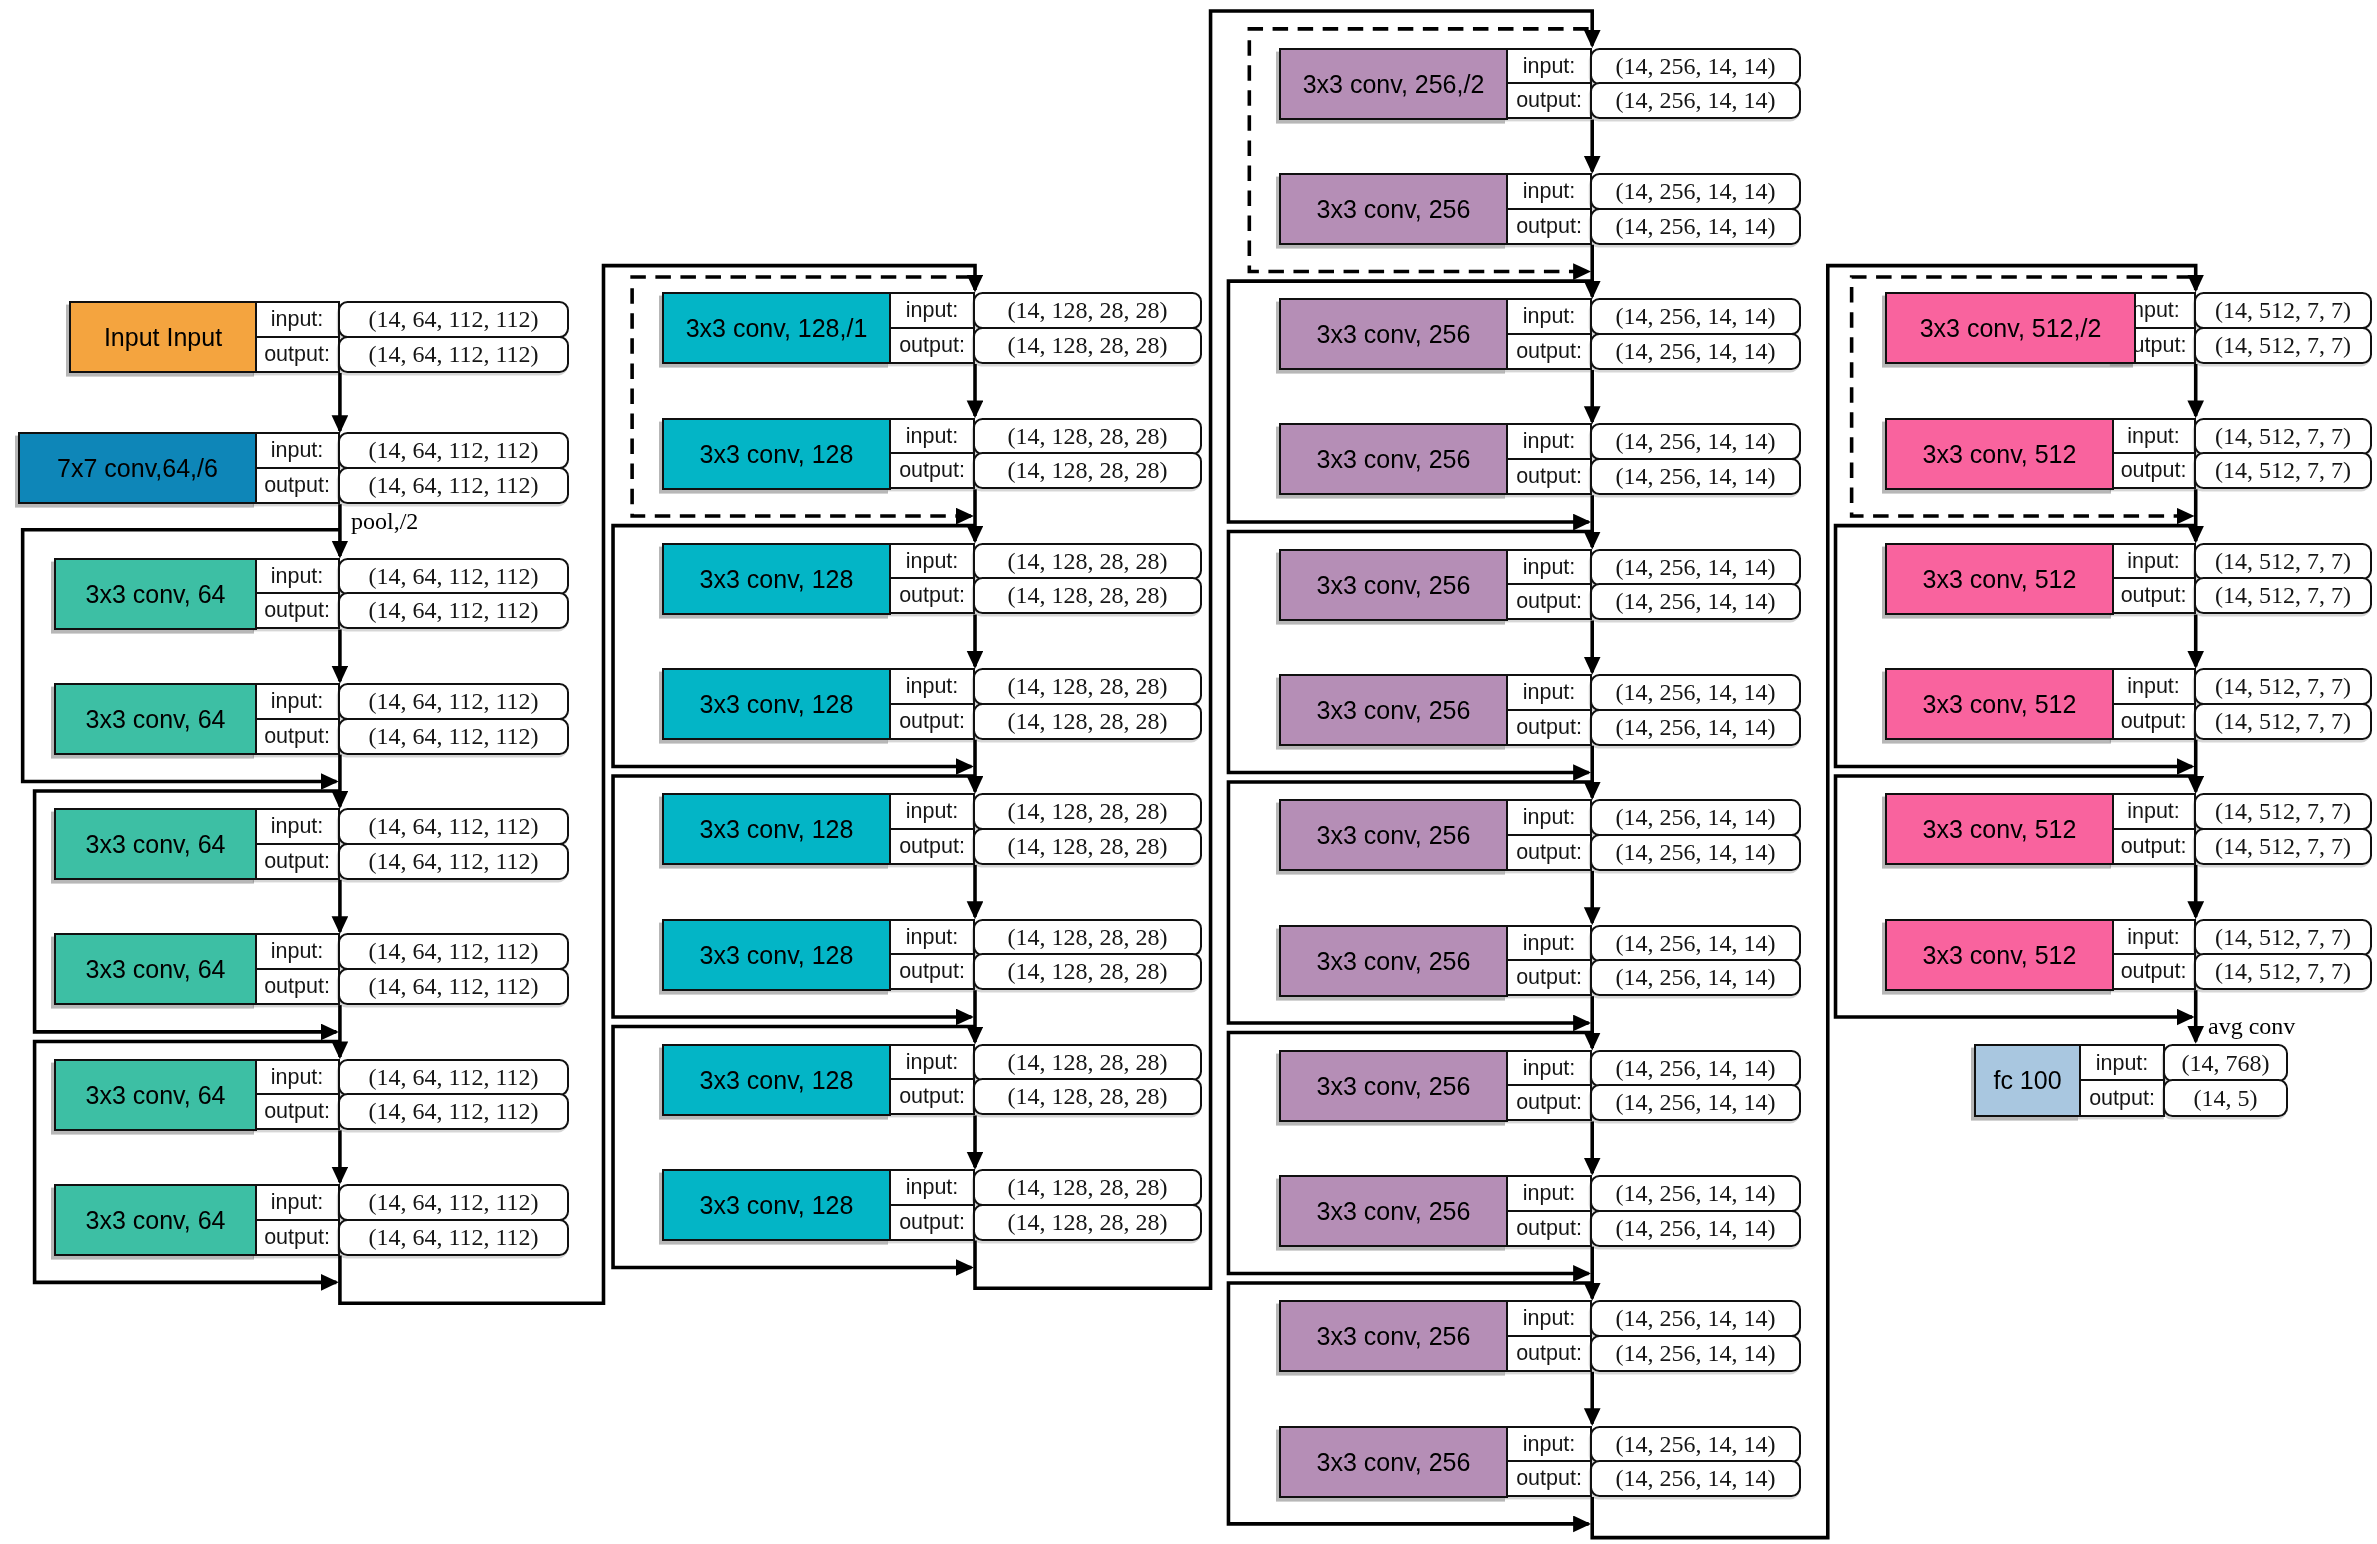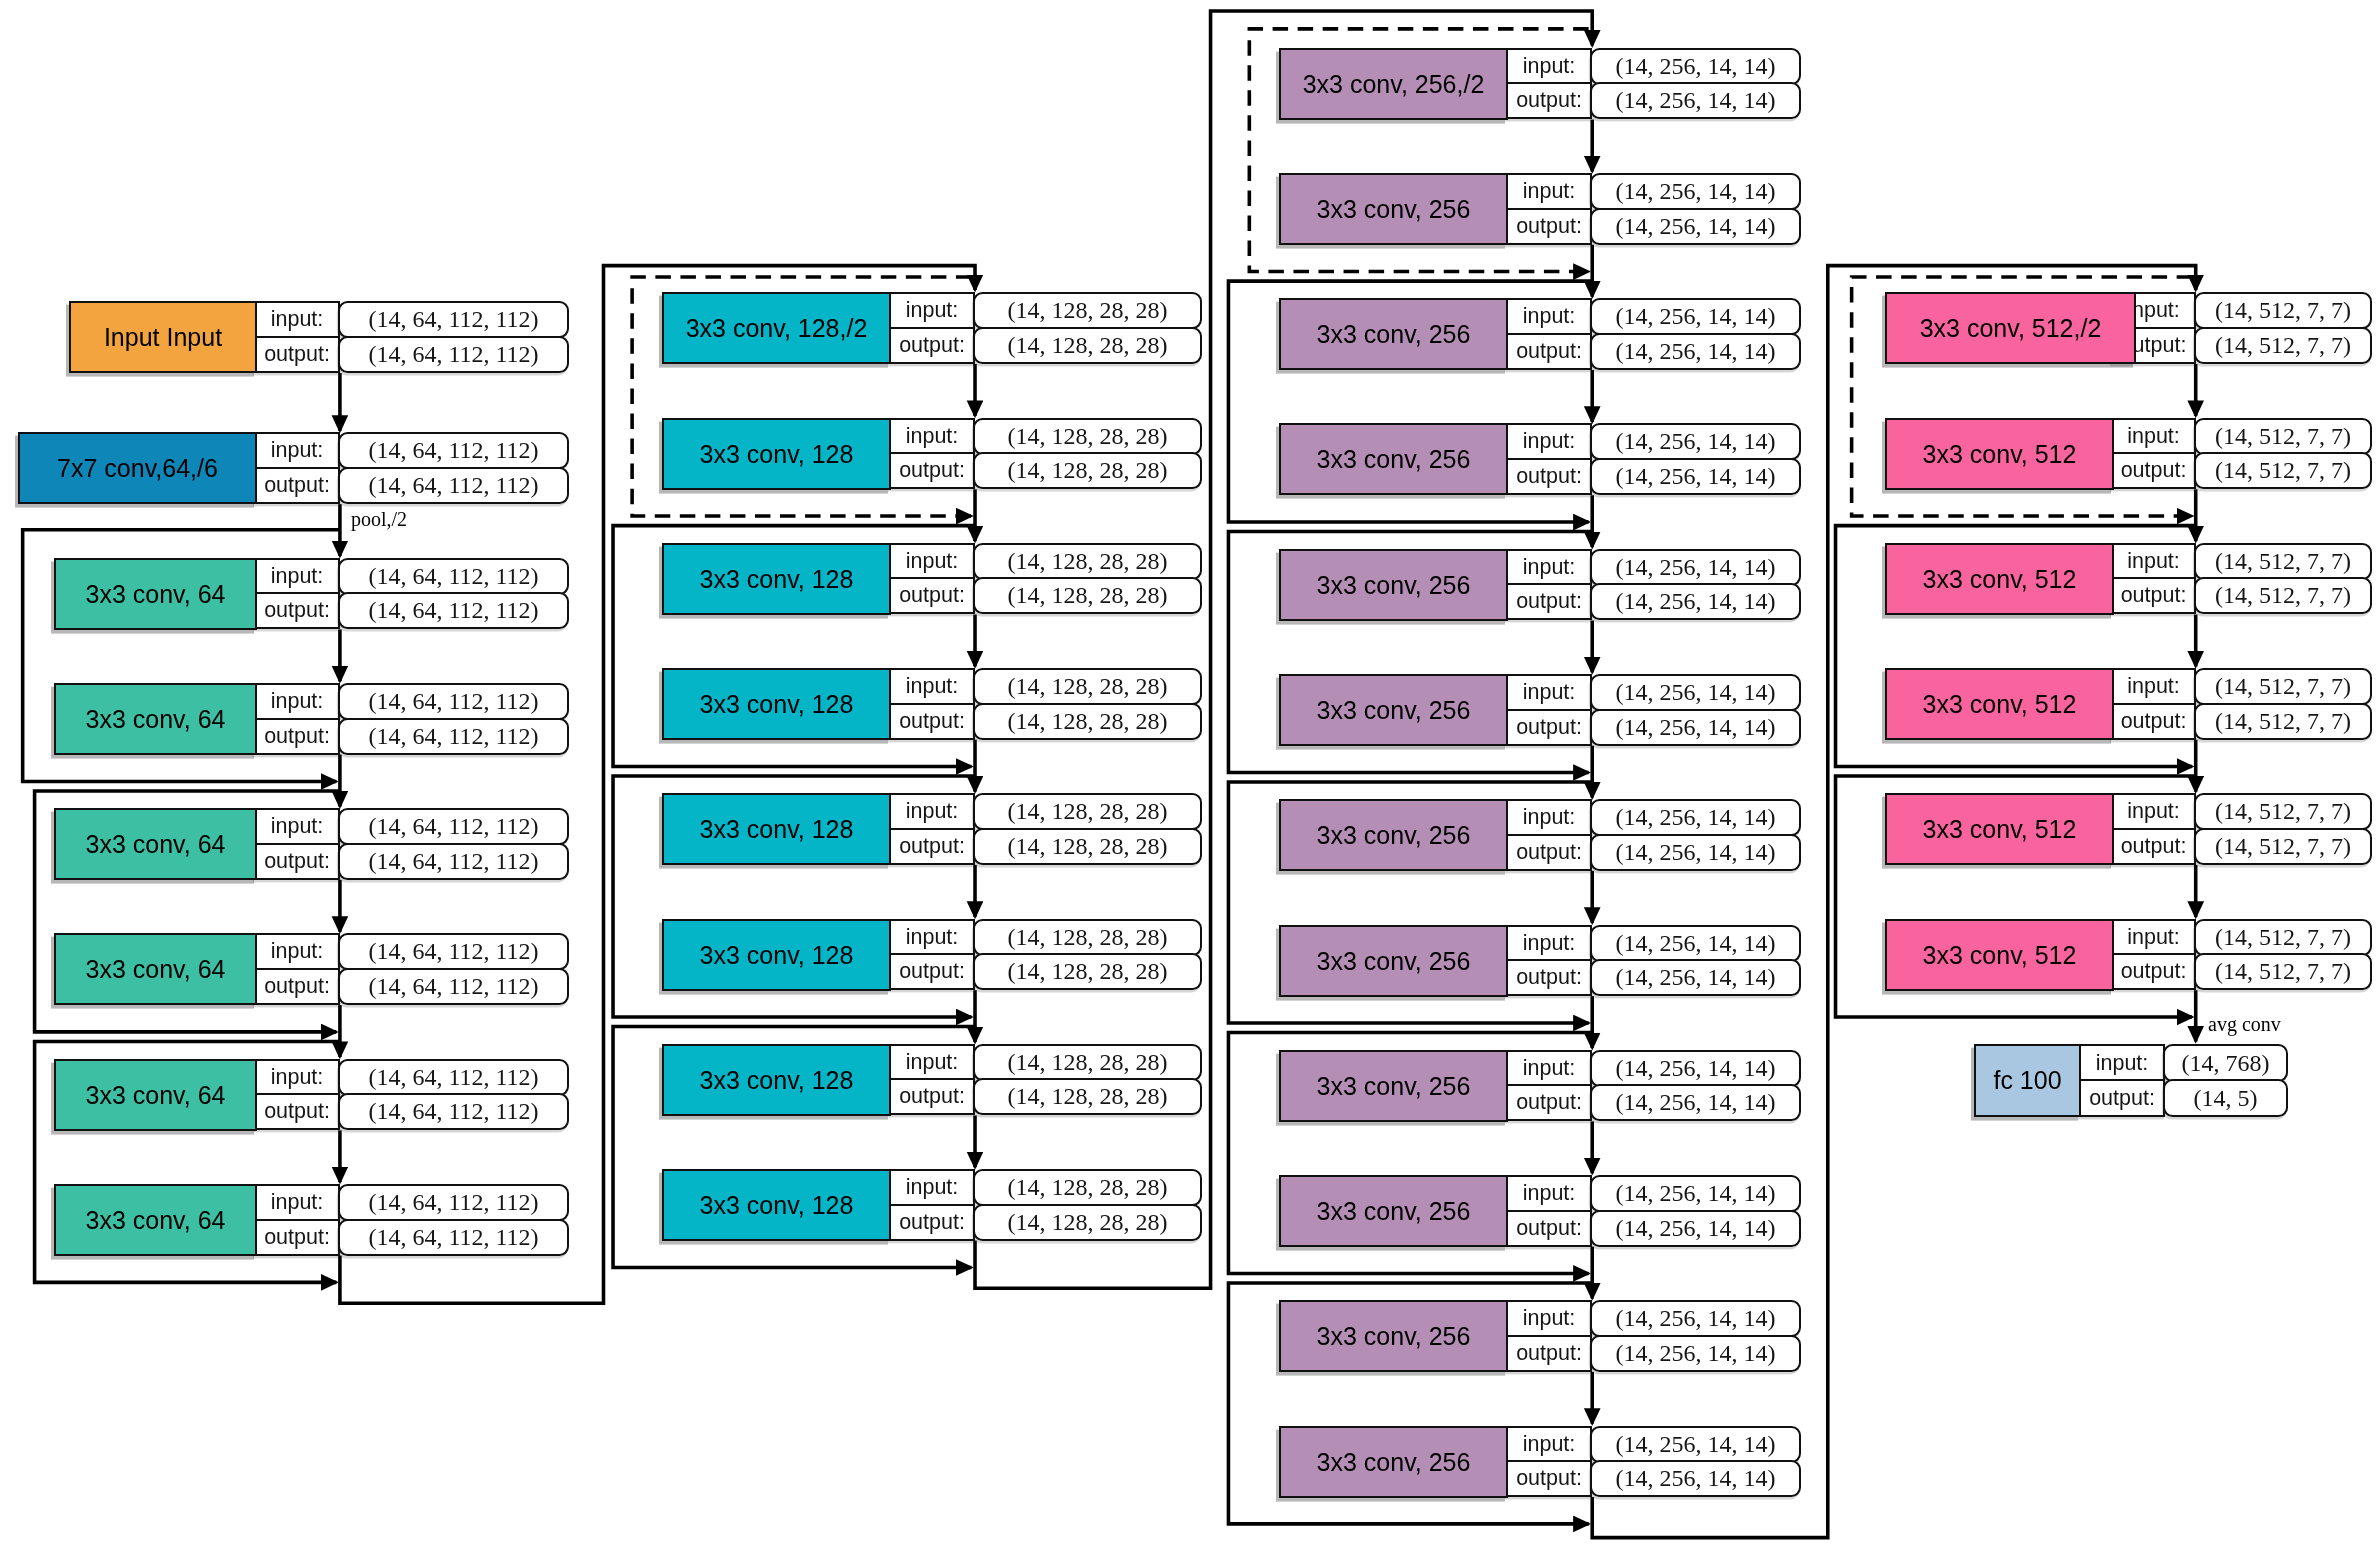--- a/index.html
+++ b/index.html
@@ -28,21 +28,21 @@
     box-shadow:-1.2px 2.4px 0 rgba(50,50,50,.2);
   }
   .io-label{font-size:21.5px;}
   .io-value{
     font-family:"Liberation Serif",serif;
     font-size:24px;border-radius:9.5px;z-index:1;
   }
   .float-label{
     position:absolute;z-index:3;
     font-family:"Liberation Serif",serif;
-    font-size:20px;color:#000;white-space:nowrap;
+    font-size:24px;color:#000;white-space:nowrap;
   }
 </style>
 </head>
 <body>
 
 <div id="canvas">
   <svg id="connectors" width="2377" height="1545" viewBox="0 0 3986 2590">
     <defs>
       <marker id="arr" markerUnits="userSpaceOnUse" markerWidth="44" markerHeight="40" refX="26" refY="14" orient="auto">
         <path d="M0,0 L30,14 L0,28 z" fill="#000"></path>
@@ -136,21 +136,21 @@
       <div class="layer-block" style="left: 54px; top: 1059px; width: 203px; height: 72px; background: rgb(61, 191, 164);">3x3 conv, 64</div>
       <div class="io-cell io-label" style="left: 254px; top: 1059px; width: 86px; height: 37px;">input:</div>
       <div class="io-cell io-value" style="left: 338px; top: 1059px; width: 231px; height: 37px;">(14, 64, 112, 112)</div>
       <div class="io-cell io-label" style="left: 254px; top: 1093px; width: 86px; height: 37px;">output:</div>
       <div class="io-cell io-value" style="left: 338px; top: 1093px; width: 231px; height: 37px;">(14, 64, 112, 112)</div>
       <div class="layer-block" style="left: 54px; top: 1184px; width: 203px; height: 72px; background: rgb(61, 191, 164);">3x3 conv, 64</div>
       <div class="io-cell io-label" style="left: 254px; top: 1184px; width: 86px; height: 37px;">input:</div>
       <div class="io-cell io-value" style="left: 338px; top: 1184px; width: 231px; height: 37px;">(14, 64, 112, 112)</div>
       <div class="io-cell io-label" style="left: 254px; top: 1219px; width: 86px; height: 37px;">output:</div>
       <div class="io-cell io-value" style="left: 338px; top: 1219px; width: 231px; height: 37px;">(14, 64, 112, 112)</div>
-      <div class="layer-block" style="left: 662px; top: 292px; width: 229px; height: 72px; background: rgb(3, 181, 198);">3x3 conv, 128,/2</div>
+      <div class="layer-block" style="left: 662px; top: 292px; width: 229px; height: 72px; background: rgb(3, 181, 198);">3x3 conv, 128,/1</div>
       <div class="io-cell io-label" style="left: 889px; top: 292px; width: 86px; height: 37px;">input:</div>
       <div class="io-cell io-value" style="left: 973px; top: 292px; width: 229px; height: 37px;">(14, 128, 28, 28)</div>
       <div class="io-cell io-label" style="left: 889px; top: 327px; width: 86px; height: 37px;">output:</div>
       <div class="io-cell io-value" style="left: 973px; top: 327px; width: 229px; height: 37px;">(14, 128, 28, 28)</div>
       <div class="layer-block" style="left: 662px; top: 418px; width: 229px; height: 72px; background: rgb(3, 181, 198);">3x3 conv, 128</div>
       <div class="io-cell io-label" style="left: 889px; top: 418px; width: 86px; height: 37px;">input:</div>
       <div class="io-cell io-value" style="left: 973px; top: 418px; width: 229px; height: 37px;">(14, 128, 28, 28)</div>
       <div class="io-cell io-label" style="left: 889px; top: 452px; width: 86px; height: 37px;">output:</div>
       <div class="io-cell io-value" style="left: 973px; top: 452px; width: 229px; height: 37px;">(14, 128, 28, 28)</div>
       <div class="layer-block" style="left: 662px; top: 543px; width: 229px; height: 72px; background: rgb(3, 181, 198);">3x3 conv, 128</div>

